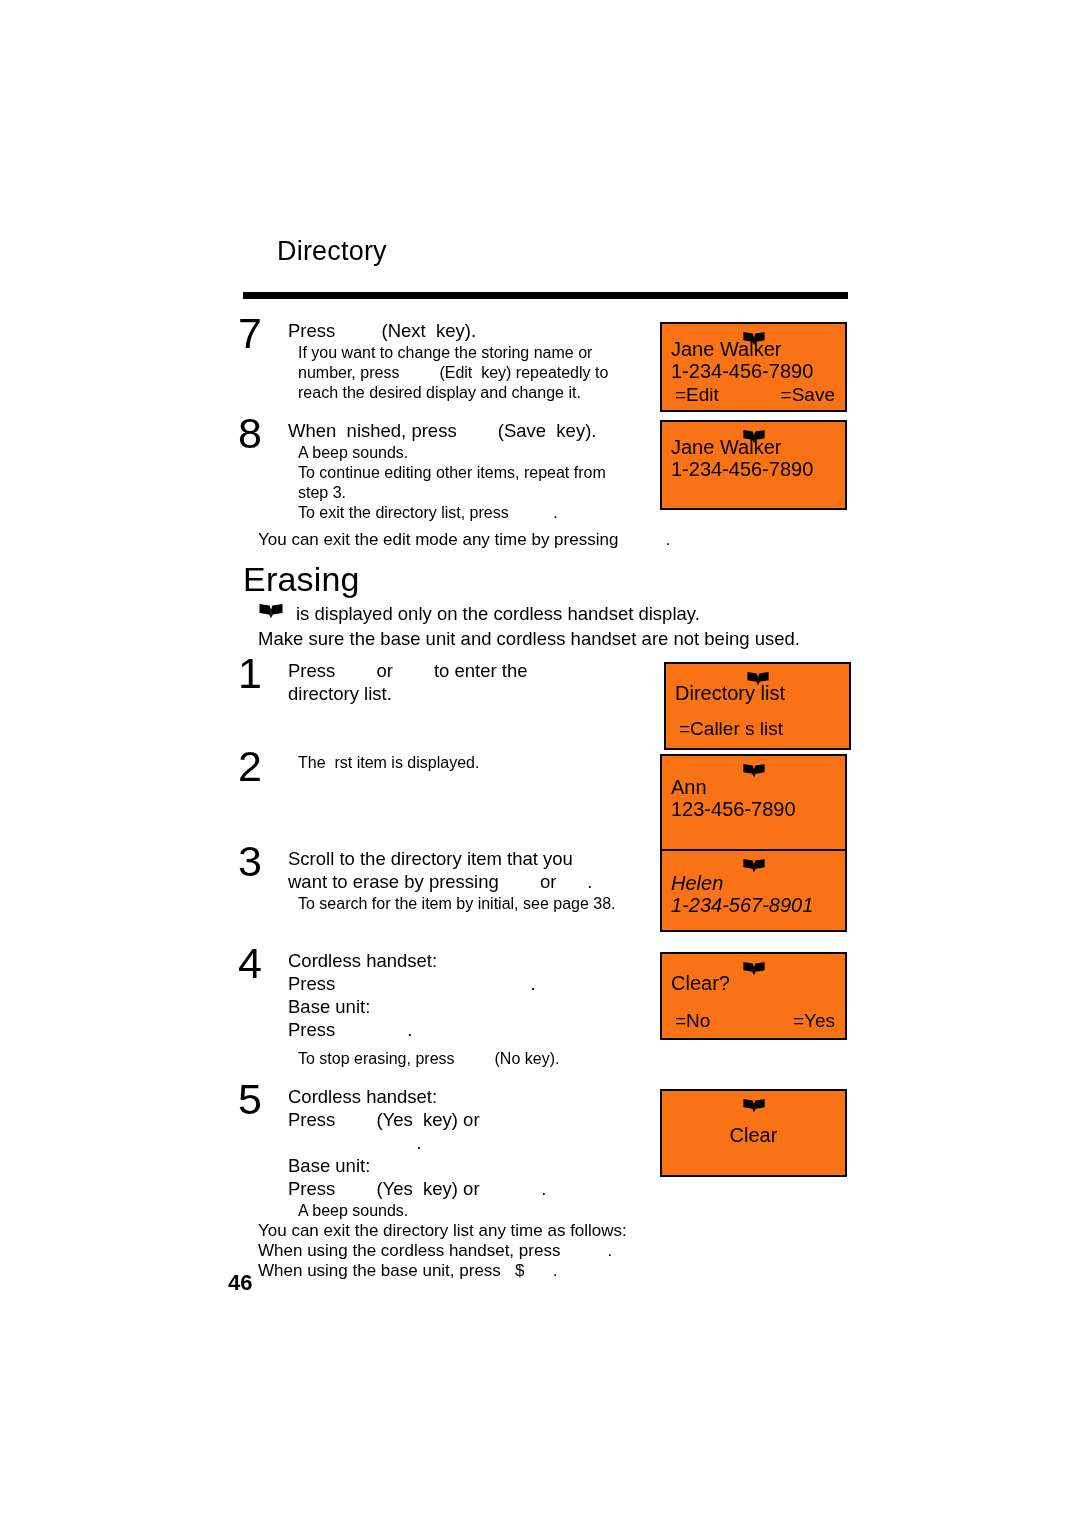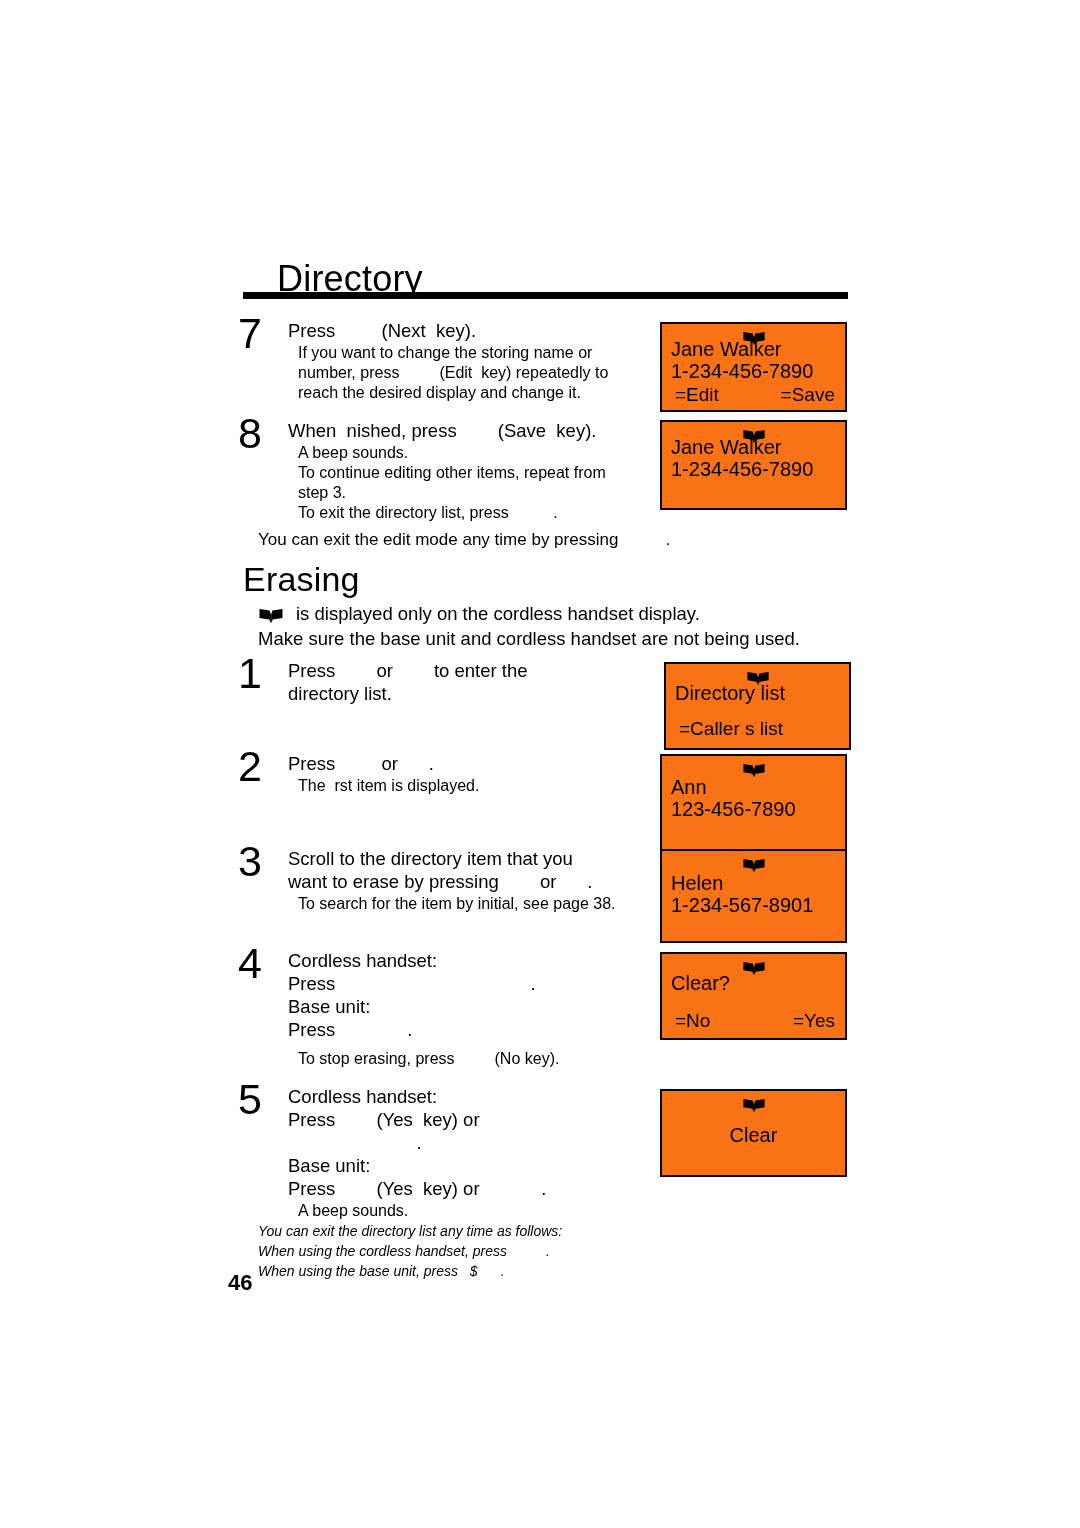--- a/index.html
+++ b/index.html
@@ -21,22 +21,22 @@
     position: absolute;
     left: 0; top: 0;
     width: 1080px;
     height: 1528px;
   }
 
   
   .section-head {
     position: absolute;
     left: 277px;
-    top: 261px;
-    font-size: 36px;
+    top: 238px;
+    font-size: 27px;
     letter-spacing: 0.2px;
     line-height: 1;
     white-space: nowrap;
   }
   .head-rule {
     position: absolute;
     left: 243px;
     top: 292px;
     width: 605px;
     height: 7px;
@@ -179,21 +179,21 @@
 step 3.
 To exit the directory list, press          .</div>
     </div>
   </div>
 
   <div class="para" style="left:258px; top:529px; width:520px;">You can exit the edit mode any time by pressing          .</div>
 
   <div class="h1" style="left:243px; top:562px;">Erasing</div>
 
   <div style="position:absolute; left:258px; top:602px; width:560px;">
-    <div style="display:flex; align-items:flex-end; gap:12px;">
+    <div style="display:flex; align-items:flex-start; gap:12px;">
       <span class="book">
         <svg viewBox="0 0 26 18" width="26" height="18" aria-hidden="true">
           <path d="M1.5 2.0 L11.6 3.6 L12.9 7.4 L12.9 16.2 L11.2 12.4 L1.5 11.0 Z" fill="#000"></path>
           <path d="M24.5 2.0 L14.4 3.6 L13.1 7.4 L13.1 16.2 L14.8 12.4 L24.5 11.0 Z" fill="#000"></path>
         </svg>
       </span>
       <span style="font-size:18.5px; line-height:23px;">is displayed only on the cordless handset display.</span>
     </div>
     <div style="font-size:18.5px; line-height:24px; margin-top:2px;">Make sure the base unit and cordless handset are not being used.</div>
   </div>
@@ -203,21 +203,20 @@
     <div class="step-body" style="left:50px; top:6px;">
       <div class="step-main">Press        or        to enter the
 directory list.</div>
       <div class="step-sub indent-1"></div>
     </div>
   </div>
 
   <div class="step" style="left:238px; top:746px; width:420px;">
     <div class="step-num">2</div>
     <div class="step-body" style="left:50px; top:6px;">
-      <div class="step-main">Press         or      .</div>
       <div class="step-sub indent-1">The  rst item is displayed.</div>
     </div>
   </div>
 
   <div class="step" style="left:238px; top:841px; width:420px;">
     <div class="step-num">3</div>
     <div class="step-body" style="left:50px; top:6px;">
       <div class="step-main">Scroll to the directory item that you
 want to erase by pressing        or      .</div>
       <div class="step-sub indent-1">To search for the item by initial, see page 38.</div>
@@ -240,21 +239,21 @@
     <div class="step-body" style="left:50px; top:6px;">
       <div class="step-main">Cordless handset:
 Press        (Yes  key) or
                          .
 Base unit:
 Press        (Yes  key) or            .</div>
       <div class="step-sub indent-1">A beep sounds.</div>
     </div>
   </div>
 
-  <div class="para-small" style="left:258px; top:1221px; width:540px; font-size:14px; line-height:20px;font-style:italic;">You can exit the directory list any time as follows:
+  <div class="para-small" style="left:258px; top:1221px; width:540px; font-size:17px; line-height:20px;">You can exit the directory list any time as follows:
 When using the cordless handset, press          .
 When using the base unit, press   $      .</div>
 
   <div class="page-number">46</div>
 
   <div class="lcd" style="left:660px; top:322px; width:187px; height:90px;">
     <div class="lcd-icon">
       <svg viewBox="0 0 26 18" width="24" height="17" aria-hidden="true">
         <path d="M1.5 2.0 L11.6 3.6 L12.9 7.4 L12.9 16.2 L11.2 12.4 L1.5 11.0 Z" fill="#000"></path>
         <path d="M24.5 2.0 L14.4 3.6 L13.1 7.4 L13.1 16.2 L14.8 12.4 L24.5 11.0 Z" fill="#000"></path>
@@ -292,21 +291,21 @@
     <div class="lcd-icon">
       <svg viewBox="0 0 26 18" width="24" height="17" aria-hidden="true">
         <path d="M1.5 2.0 L11.6 3.6 L12.9 7.4 L12.9 16.2 L11.2 12.4 L1.5 11.0 Z" fill="#000"></path>
         <path d="M24.5 2.0 L14.4 3.6 L13.1 7.4 L13.1 16.2 L14.8 12.4 L24.5 11.0 Z" fill="#000"></path>
       </svg>
     </div>
     <div class="lcd-line" style="top:20px;">Ann</div>
     <div class="lcd-line" style="top:42px;">123-456-7890</div>
   </div>
 
-  <div class="lcd" style="left:660px; top:849px; width:187px; height:94px;">
+  <div class="lcd" style="left:660px; top:849px; width:187px; height:83px;font-style:italic;">
     <div class="lcd-icon">
       <svg viewBox="0 0 26 18" width="24" height="17" aria-hidden="true">
         <path d="M1.5 2.0 L11.6 3.6 L12.9 7.4 L12.9 16.2 L11.2 12.4 L1.5 11.0 Z" fill="#000"></path>
         <path d="M24.5 2.0 L14.4 3.6 L13.1 7.4 L13.1 16.2 L14.8 12.4 L24.5 11.0 Z" fill="#000"></path>
       </svg>
     </div>
     <div class="lcd-line" style="top:21px;">Helen</div>
     <div class="lcd-line" style="top:43px;">1-234-567-8901</div>
   </div>
 

